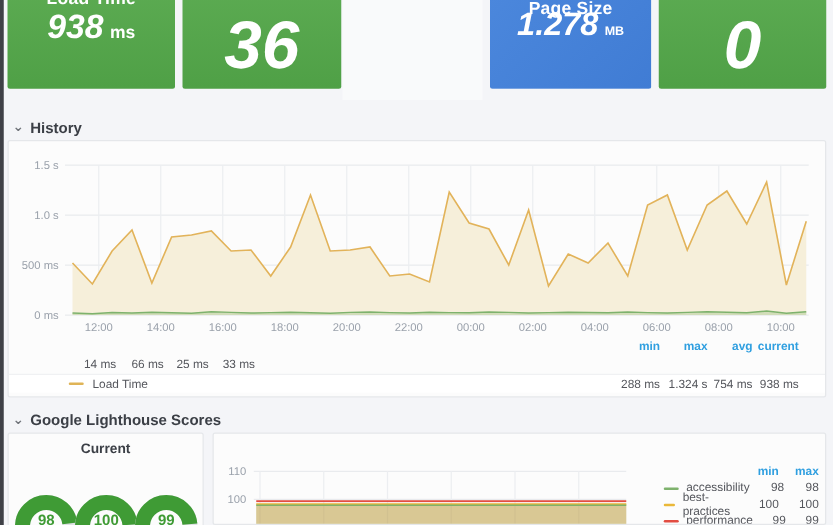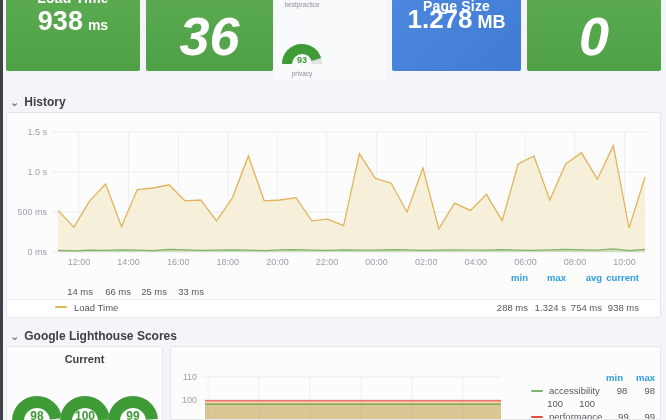--- a/index.html
+++ b/index.html
@@ -7,21 +7,21 @@
   body { font-family:"Liberation Sans","DejaVu Sans",sans-serif; background:#f4f5f8; position:relative; }
   .canvas { position:absolute; inset:0; width:666px; height:420px; overflow:hidden; }
 
   .side-strip { position:absolute; left:0; top:0; width:3px; height:420px; background:#3f4147; }
 
   .stat { position:absolute; border-radius:2px; overflow:hidden; color:#fff; }
   .stat.green { background:linear-gradient(180deg,#5cab52,#4fa046); }
   .stat.blue  { background:linear-gradient(135deg,#4b87dc,#407cd4); background-color:#4583d8; }
   .stat-title { position:absolute; top:2px; left:0; right:0; text-align:center; font-size:14px; font-weight:bold; letter-spacing:.2px; }
   .stat-value { position:absolute; left:0; right:0; display:flex; align-items:baseline; justify-content:center; gap:5px; }
-  .stat-value .num { font-size:27px; font-weight:bold; }
+  .stat-value .num { font-size:27px; font-weight:bold;font-style:italic; }
   .stat-value .unit { font-size:14px; font-weight:bold; }
   .stat-big { position:absolute; left:0; right:0; display:flex; align-items:center; justify-content:center; font-size:54px; font-weight:bold;font-style:italic; }
 
   .gauge-strip { position:absolute; left:274px; top:0; width:112px; height:80px; background:#f9fafb; display:flex; }
   .mini-col { position:relative; width:56px; height:80px; }
   .mini-top-label, .mini-bottom-label { position:absolute; left:0; right:0; text-align:center; font-size:6.5px; color:#8a9097; }
   .mini-top-label { top:1px; }
   .mini-bottom-label { top:70px; }
   .mini-gauge { position:absolute; left:6px; top:38px; }
 
@@ -68,36 +68,27 @@
       <span class="num">938</span>
       <span class="unit">ms</span>
     </div>
   </div>
 
   <div class="stat green" style="left:146px; top:-12px; width:127px; height:83px;">
     <div class="stat-big" style="top:12px; height:71px;">36</div>
   </div>
 
   <div class="gauge-strip">
-    <div class="mini-col">
-      <div class="mini-top-label">bestpractice</div>
-      <svg class="mini-gauge" width="44" height="27">
-          <path d="M 7 26 A 15 15 0 0 1 37 26" fill="none" stroke="#dfe1e4" stroke-width="10"></path>
-          <path d="M 7 26 A 15 15 0 0 1 37 26" fill="none" stroke="#3f9b35" stroke-width="10" stroke-dasharray="42.22521751757761 51.12388980384689"></path>
-          <text x="22" y="25" text-anchor="middle" fill="#3f9b35" font-size="9" font-weight="bold">93</text>
-        </svg>
-      <div class="mini-bottom-label">privacy</div>
-    </div>
   </div>
 
   <div class="stat blue" style="left:392px; top:-4px; width:129px; height:75px;">
     <div class="stat-title">Page Size</div>
     <div class="stat-value" style="top:8px; height:46px;">
       <span class="num" style="font-size:26px;">1.278</span>
-      <span class="unit" style="font-size:18px;">MB</span>
+      <span class="unit" style="font-size:10px;">MB</span>
     </div>
   </div>
 
   <div class="stat green" style="left:527px; top:-12px; width:134px; height:83px;">
     <div class="stat-big" style="top:12px; height:71px;">0</div>
   </div>
 
   <div class="section-header" style="top:95px;">
     <span class="chev">⌄</span>
     <span>History</span>
@@ -220,20 +211,24 @@
         </div>
         <div class="hl-row">
           <div class="lbl">
             <span class="tl-swatch" style="background: rgb(126, 178, 109);"></span>
             <span>accessibility</span>
           </div>
           <div class="hc">98</div>
           <div class="hc">98</div>
         </div>
         <div class="hl-row">
+          <div class="lbl">
+            <span class="tl-swatch" style="background: rgb(234, 184, 57);"></span>
+            <span>best-practices</span>
+          </div>
           <div class="hc">100</div>
           <div class="hc">100</div>
         </div>
         <div class="hl-row">
           <div class="lbl">
             <span class="tl-swatch" style="background: rgb(226, 77, 66);"></span>
             <span>performance</span>
           </div>
           <div class="hc">99</div>
           <div class="hc">99</div>

